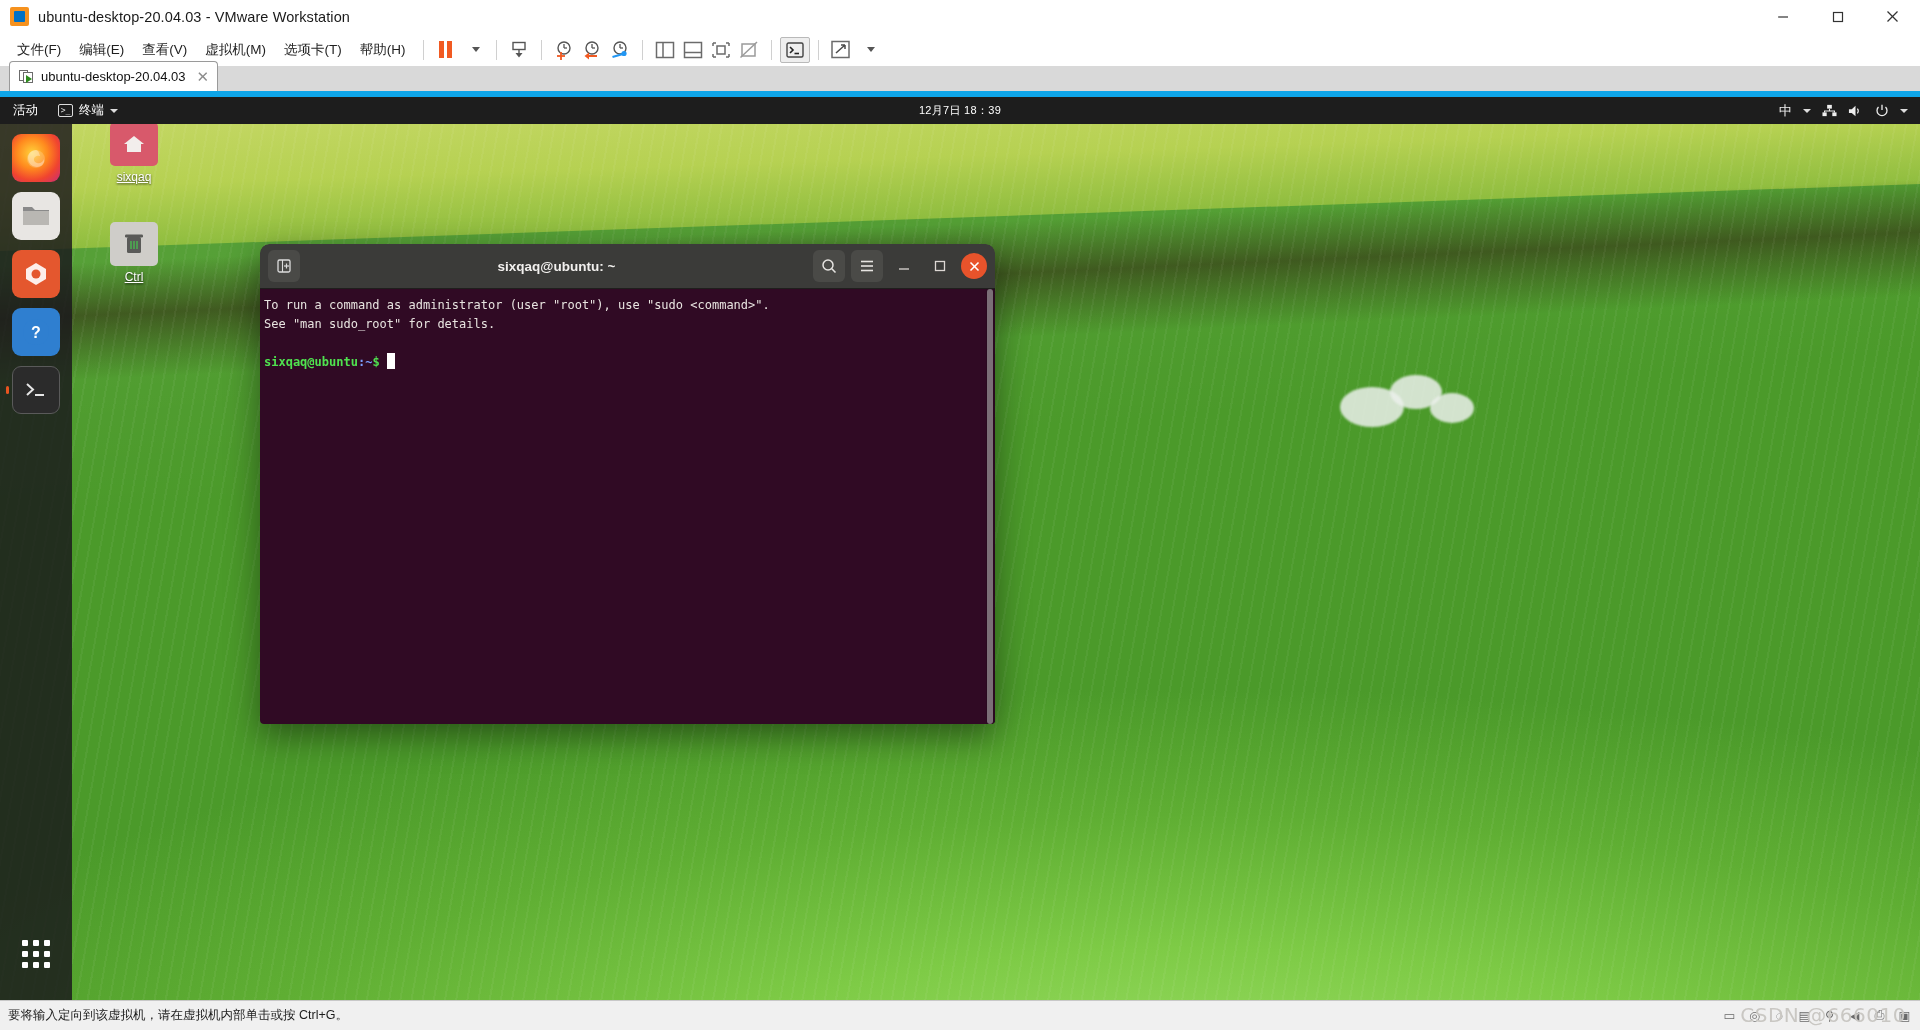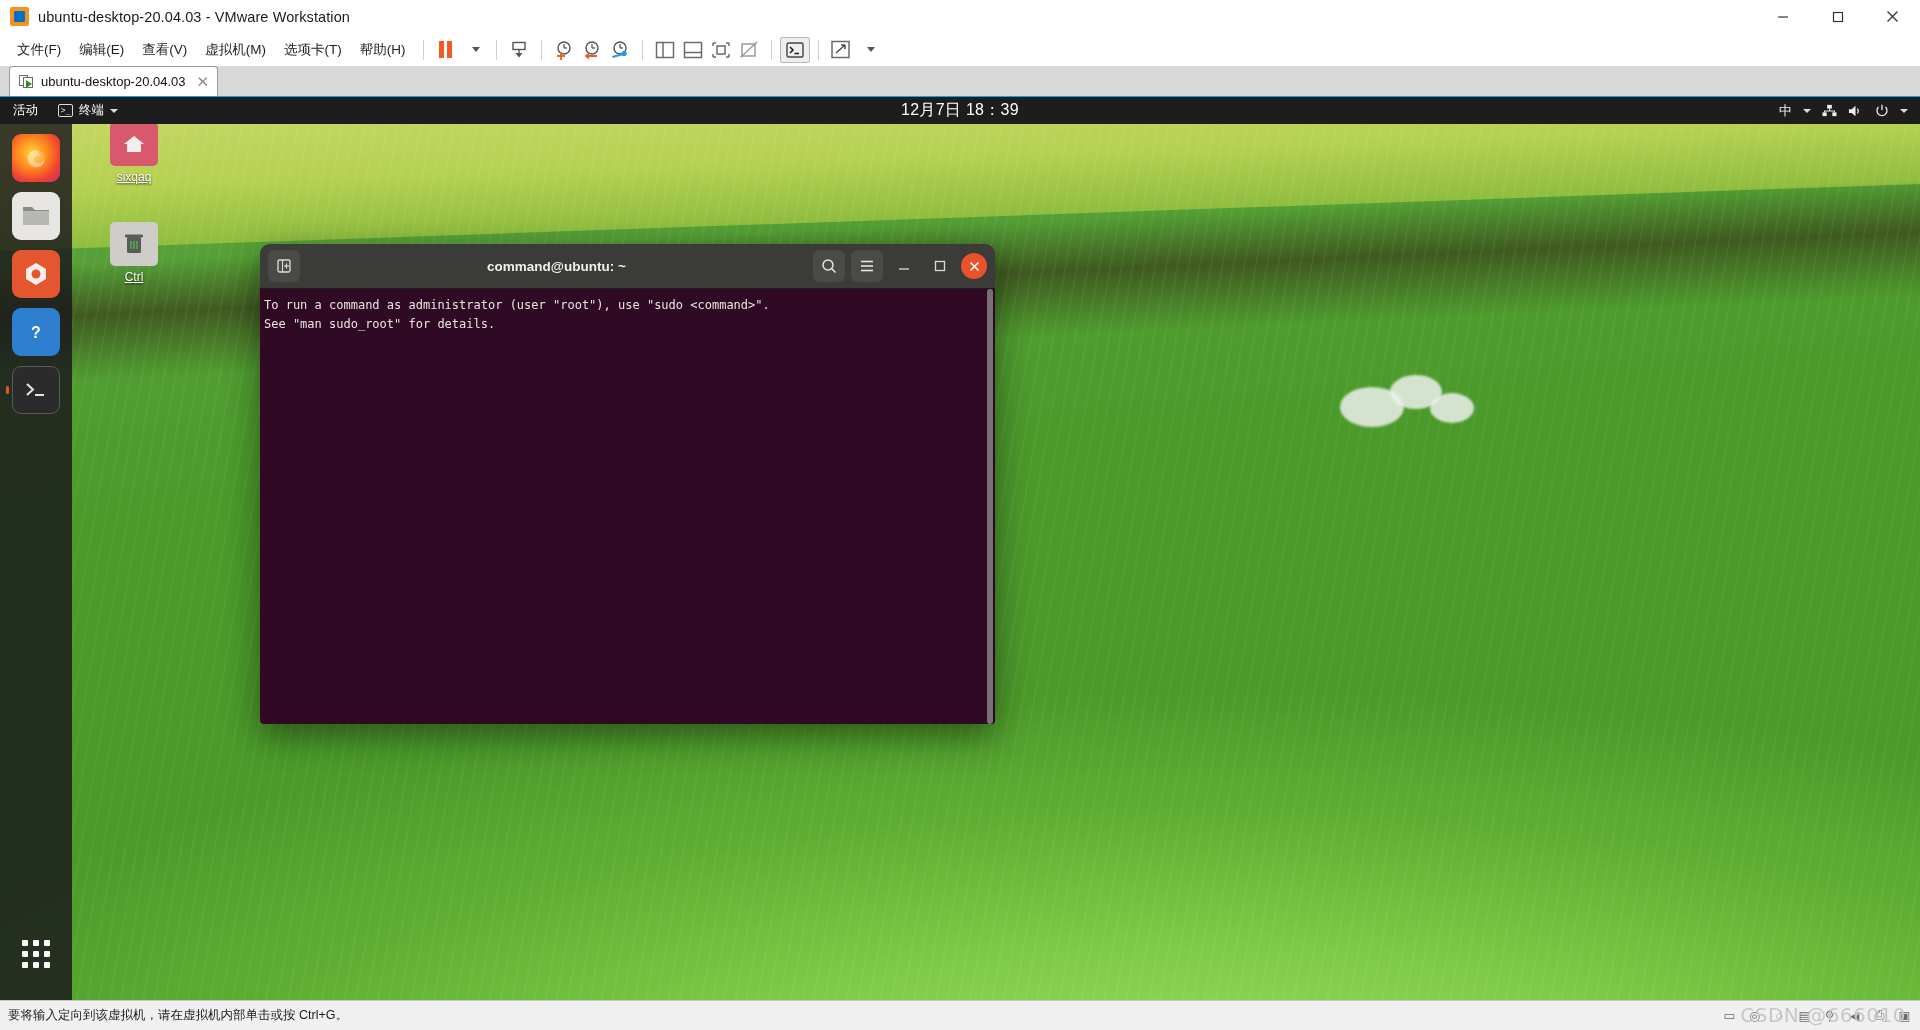--- a/index.html
+++ b/index.html
@@ -43,21 +43,21 @@
   }
   .tb-btn.boxed { border: 1px solid #b9b9b9; background: #eeeeee; border-radius: 2px; width: 30px; height: 26px; }
   .caret { width: 0; height: 0; border-left: 4.5px solid transparent; border-right: 4.5px solid transparent;
            border-top: 5px solid #555; margin-left: 4px; }
   .pause-ic { display: flex; gap: 3px; }
   .pause-ic i { display: block; width: 5px; height: 17px; background: #f15a22; }
 
   
   .vm-tabstrip {
     flex: 0 0 31px; height: 31px; background: #d9d9d9; display: flex; align-items: flex-end;
-    padding-left: 9px; border-bottom: 1px solid #0ea5e9;
+    padding-left: 9px; border-bottom: 6px solid #0ea5e9;
   }
   .vm-tab {
     height: 30px; background: #ffffff; border: 1px solid #9a9a9a; border-bottom: none;
     border-radius: 4px 4px 0 0; display: flex; align-items: center; gap: 7px;
     padding: 0 8px 0 9px; font-size: 13px; color: #111;
   }
   .tab-ic { width: 15px; height: 15px; position: relative; }
   .tab-ic .r1 { position: absolute; left: 0; top: 1px; width: 9px; height: 11px; border: 1.6px solid #6b6b6b; background: #fff; }
   .tab-ic .r2 { position: absolute; left: 4px; top: 3px; width: 10px; height: 11px; border: 1.6px solid #6b6b6b; background: #fff; }
   .tab-ic .play { position: absolute; left: 7px; top: 6px; width: 0; height: 0;
@@ -108,21 +108,21 @@
     background: #1d1d1d; display: flex; align-items: center; color: #ffffff;
     font-size: 12.5px; z-index: 30;
   }
   .u-activities { padding: 0 12px 0 13px; }
   .u-appmenu { display: flex; align-items: center; gap: 6px; padding: 0 8px; }
   .termglyph {
     width: 15px; height: 13px; border: 1.4px solid #ddd; border-radius: 2px;
     display: flex; align-items: center; justify-content: center;
     font-size: 8px; color: #ddd; font-family: "DejaVu Sans Mono", monospace; line-height: 1;
   }
-  .u-clock { position: absolute; left: 50%; transform: translateX(-50%); font-size: 16px; letter-spacing: .3px; }
+  .u-clock { position: absolute; left: 50%; transform: translateX(-50%); font-size: 11px; letter-spacing: .3px; }
   .u-right { margin-left: auto; display: flex; align-items: center; gap: 11px; padding-right: 12px; }
   .ime-zh { font-size: 13px; color: #eee; position: relative; }
   .tiny-caret { width: 0; height: 0; border-left: 4px solid transparent; border-right: 4px solid transparent; border-top: 4.5px solid #ddd; }
 
   
   .u-dock {
     position: absolute; left: 0; top: 27px; bottom: 0; width: 72px;
     background: rgba(26,22,28,.82); z-index: 25;
     display: flex; flex-direction: column; align-items: center; padding-top: 10px; gap: 10px;
   }
@@ -457,21 +457,21 @@
     <div class="term-win">
       <div class="term-head">
         <div class="hd-btn">
           <svg width="16" height="16" viewBox="0 0 16 16">
               <rect x="2" y="2" width="12" height="12" rx="1.5" fill="none" stroke="#ddd" stroke-width="1.3"></rect>
               <line x1="6.5" y1="2" x2="6.5" y2="14" stroke="#ddd" stroke-width="1.1"></line>
               <line x1="10.5" y1="5.5" x2="10.5" y2="10.5" stroke="#ddd" stroke-width="1.2"></line>
               <line x1="8" y1="8" x2="13" y2="8" stroke="#ddd" stroke-width="1.2"></line>
             </svg>
         </div>
-        <div class="term-title">command@ubuntu: ~</div>
+        <div class="term-title">sixqaq@ubuntu: ~</div>
         <div class="hd-btn">
           <svg width="16" height="16" viewBox="0 0 16 16">
               <circle cx="7" cy="7" r="5" fill="none" stroke="#e6e4e1" stroke-width="1.5"></circle>
               <line x1="10.8" y1="10.8" x2="14.5" y2="14.5" stroke="#e6e4e1" stroke-width="1.6"></line>
             </svg>
         </div>
         <div class="hd-btn">
           <svg width="16" height="14" viewBox="0 0 16 14">
               <line x1="2" y1="2.5" x2="14" y2="2.5" stroke="#e6e4e1" stroke-width="1.6"></line>
               <line x1="2" y1="7" x2="14" y2="7" stroke="#e6e4e1" stroke-width="1.6"></line>
@@ -492,20 +492,21 @@
           <svg width="11" height="11" viewBox="0 0 11 11">
               <line x1="1.5" y1="1.5" x2="9.5" y2="9.5" stroke="#fff" stroke-width="1.6"></line>
               <line x1="9.5" y1="1.5" x2="1.5" y2="9.5" stroke="#fff" stroke-width="1.6"></line>
             </svg>
         </div>
       </div>
       <div class="term-body">
         <div class="term-line">To run a command as administrator (user "root"), use "sudo &lt;command&gt;".</div>
         <div class="term-line">See "man sudo_root" for details.</div>
         <div class="term-line">&nbsp;</div>
+        <div class="term-line"><span class="green">sixqaq@ubuntu</span><span class="blue">:~</span><span class="green">$</span> <span class="cursor"></span></div>
         <div class="term-scroll">
             <i></i>
           </div>
       </div>
     </div>
   </div>
 
   <div class="vm-status">
     <div>要将输入定向到该虚拟机，请在虚拟机内部单击或按 Ctrl+G。</div>
     <div class="st-right">

